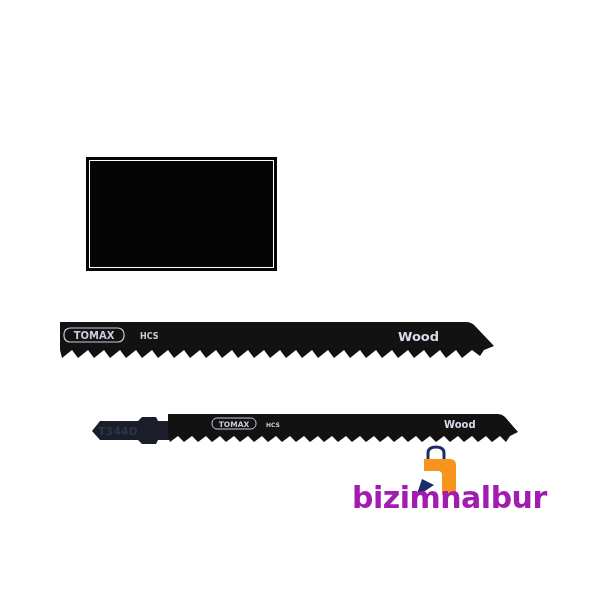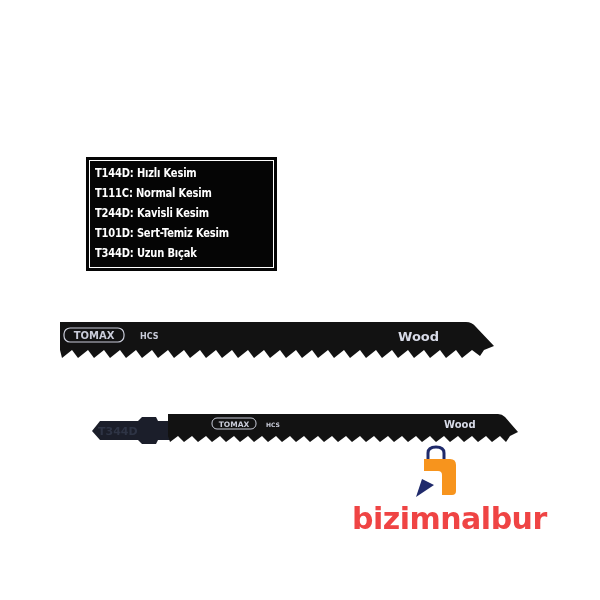--- a/index.html
+++ b/index.html
@@ -17,38 +17,31 @@
     color:#ffffff; font-family:"DejaVu Sans Condensed","DejaVu Sans", sans-serif;
     font-size:12px; font-weight:bold; line-height:20px; white-space:nowrap;
     letter-spacing:-0.2px; transform:scaleX(0.92); transform-origin:left center;
   }
   .blade { position:absolute; }
   .blade svg { display:block; }
   .logo {
     position:absolute; left:350px; top:445px; width:190px; height:90px;
   }
   .logo-text {
-    position:absolute; left:2px; top:56px;
+    position:absolute; left:2px; top:35px;
     font-family:"DejaVu Sans", sans-serif; font-size:30px; font-weight:bold;
-    color:#ef4444; letter-spacing:-0.5px; white-space:nowrap;
+    color:#a21caf; letter-spacing:-0.5px; white-space:nowrap;
   }
   .logo-mark { position:absolute; left:62px; top:0; width:50px; height:56px; }
 </style>
 </head>
 <body>
 
 <div class="legend-box">
   <div class="legend-inner"></div>
-  <ul class="legend-list">
-    <li>T144D: Hızlı Kesim</li>
-    <li>T111C: Normal Kesim</li>
-    <li>T244D: Kavisli Kesim</li>
-    <li>T101D: Sert-Temiz Kesim</li>
-    <li>T344D: Uzun Bıçak</li>
-  </ul>
 </div>
 
 <div class="blade" style="left:58px; top:318px;">
   <svg width="440" height="44" viewBox="0 0 440 44">
     <path fill="#121212" d="M2 4 L408 4 Q414 4 418 9 L436 28 L426 32 L422 38 L414 32 L404 40 L398 32 L388 40 L382 32 L372 40 L366 32 L356 40 L350 32 L340 40 L334 32 L324 40 L318 32 L308 40 L302 32 L292 40 L286 32 L276 40 L270 32 L260 40 L254 32 L244 40 L238 32 L228 40 L222 32 L212 40 L206 32 L196 40 L190 32 L180 40 L174 32 L164 40 L158 32 L148 40 L142 32 L132 40 L126 32 L116 40 L110 32 L100 40 L94 32 L84 40 L78 32 L68 40 L62 32 L52 40 L46 32 L36 40 L30 32 L20 40 L14 32 L4 40 L2 32 Z"></path>
     <rect x="6" y="10" width="60" height="14" rx="6" ry="6" fill="none" stroke="#c9ccd9" stroke-width="1.2"></rect>
     <text x="36" y="21" text-anchor="middle" fill="#c9ccd9" font-family="DejaVu Sans, sans-serif" font-size="10" font-weight="bold">TOMAX</text>
     <text x="82" y="21" fill="#c9ccd9" font-family="DejaVu Sans, sans-serif" font-size="8" font-weight="bold">HCS</text>
     <text x="340" y="23" fill="#d8dbe8" font-family="DejaVu Sans, sans-serif" font-size="13" font-weight="bold">Wood</text>
   </svg>

